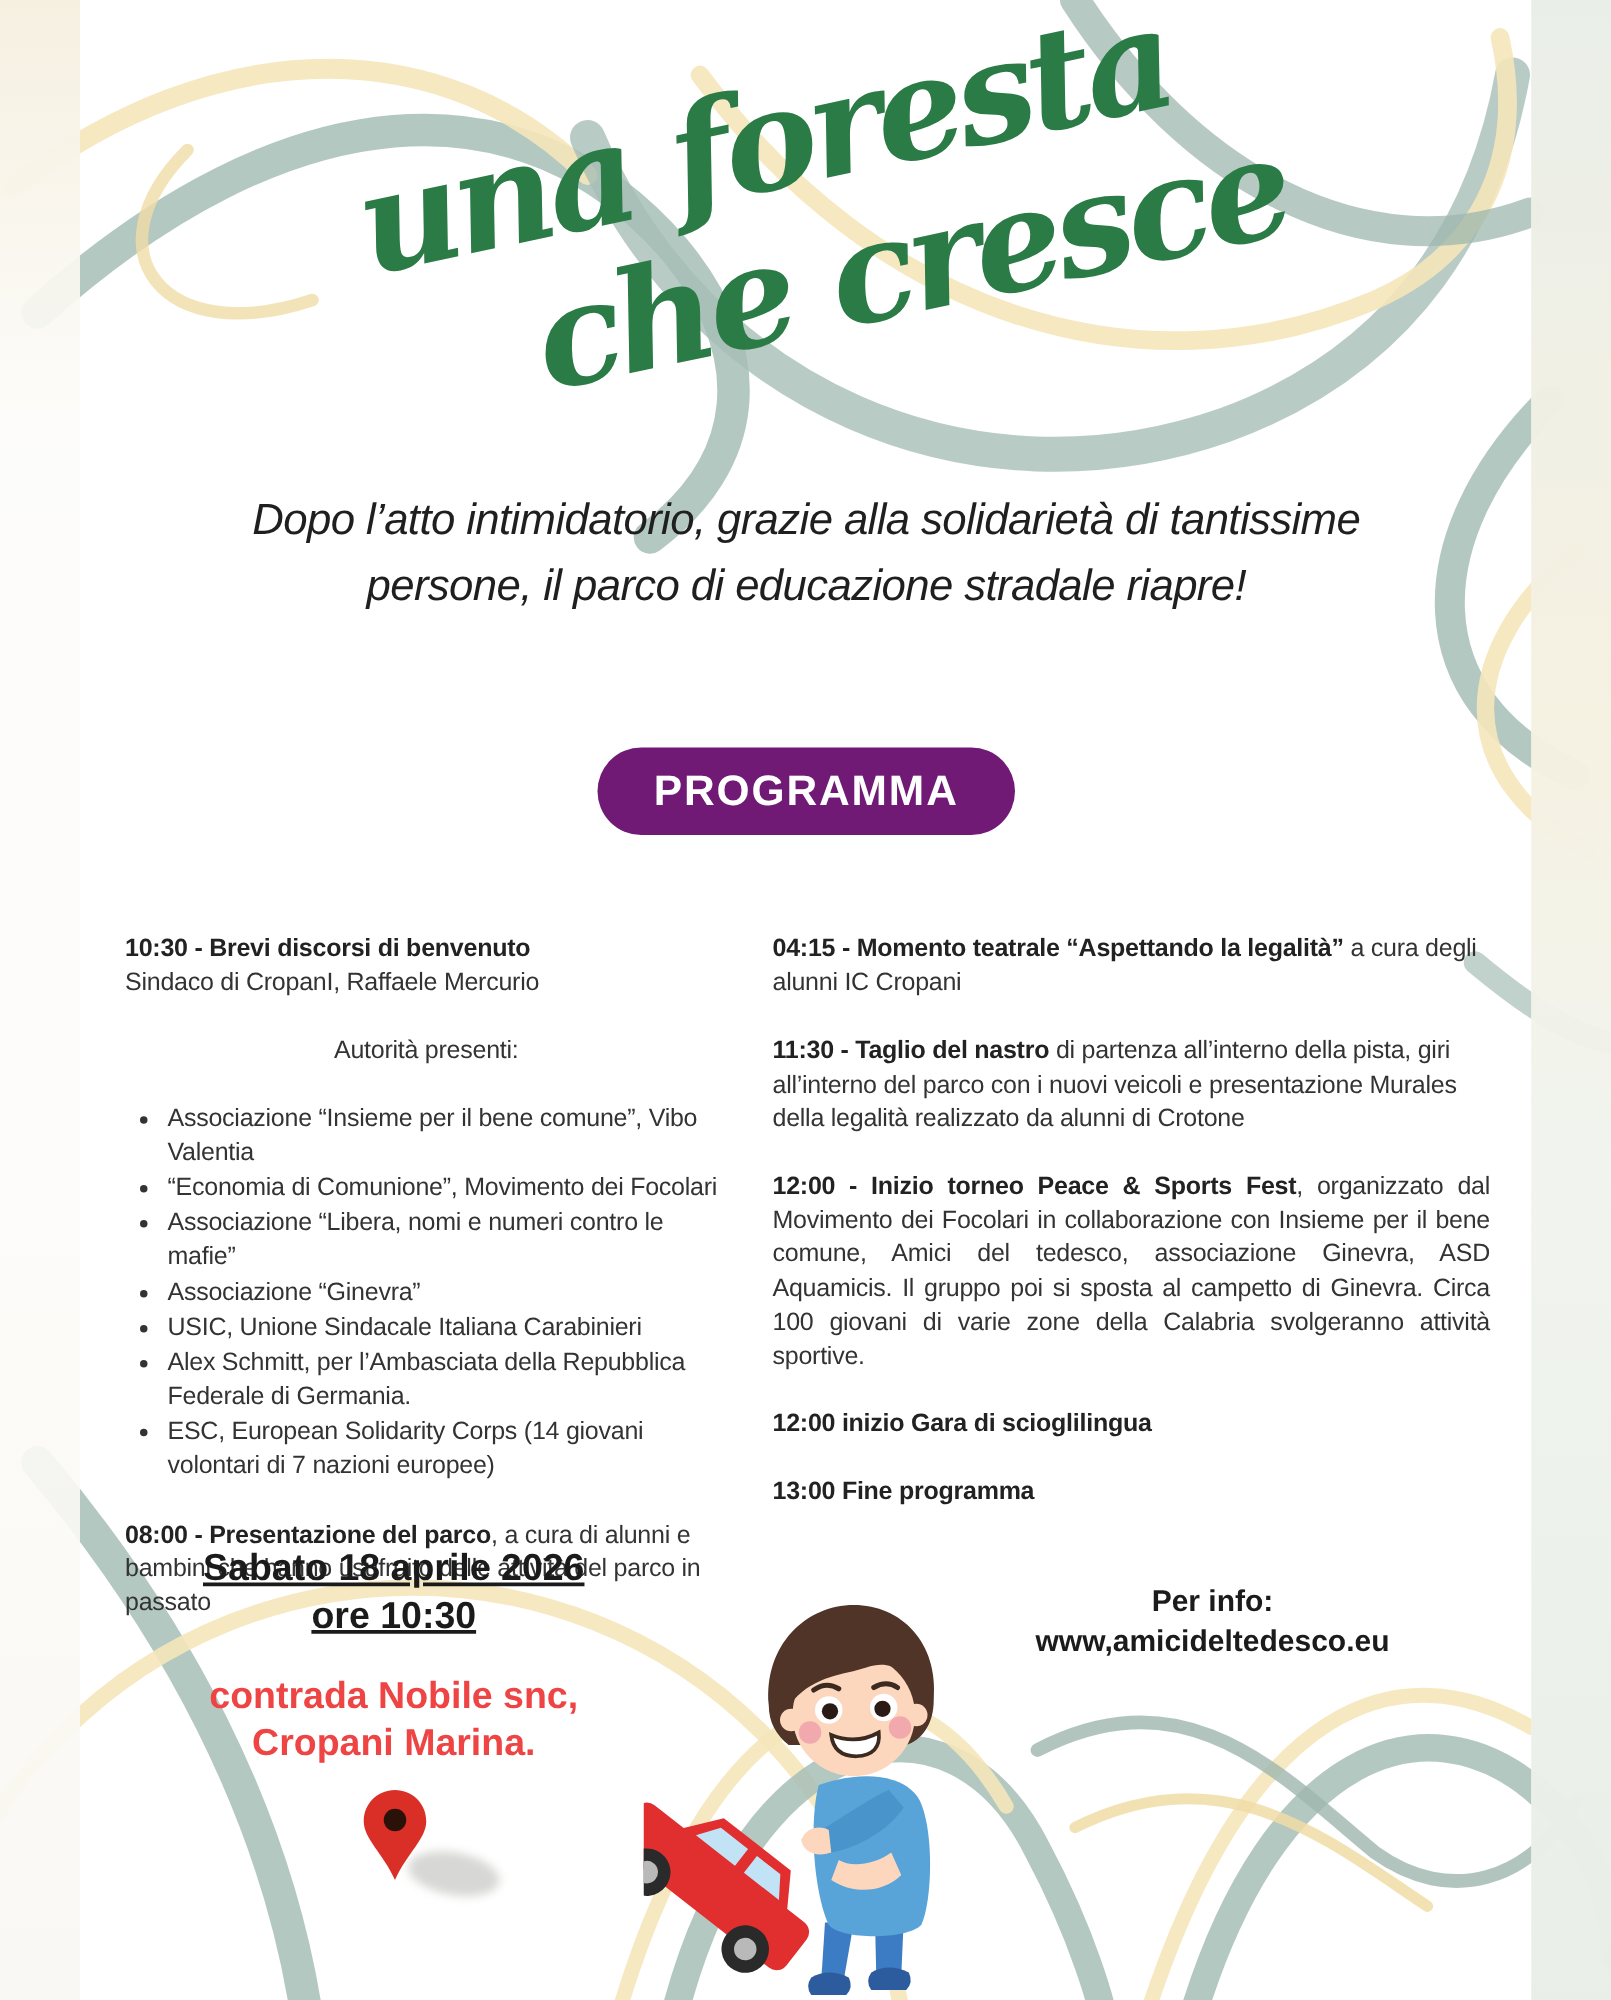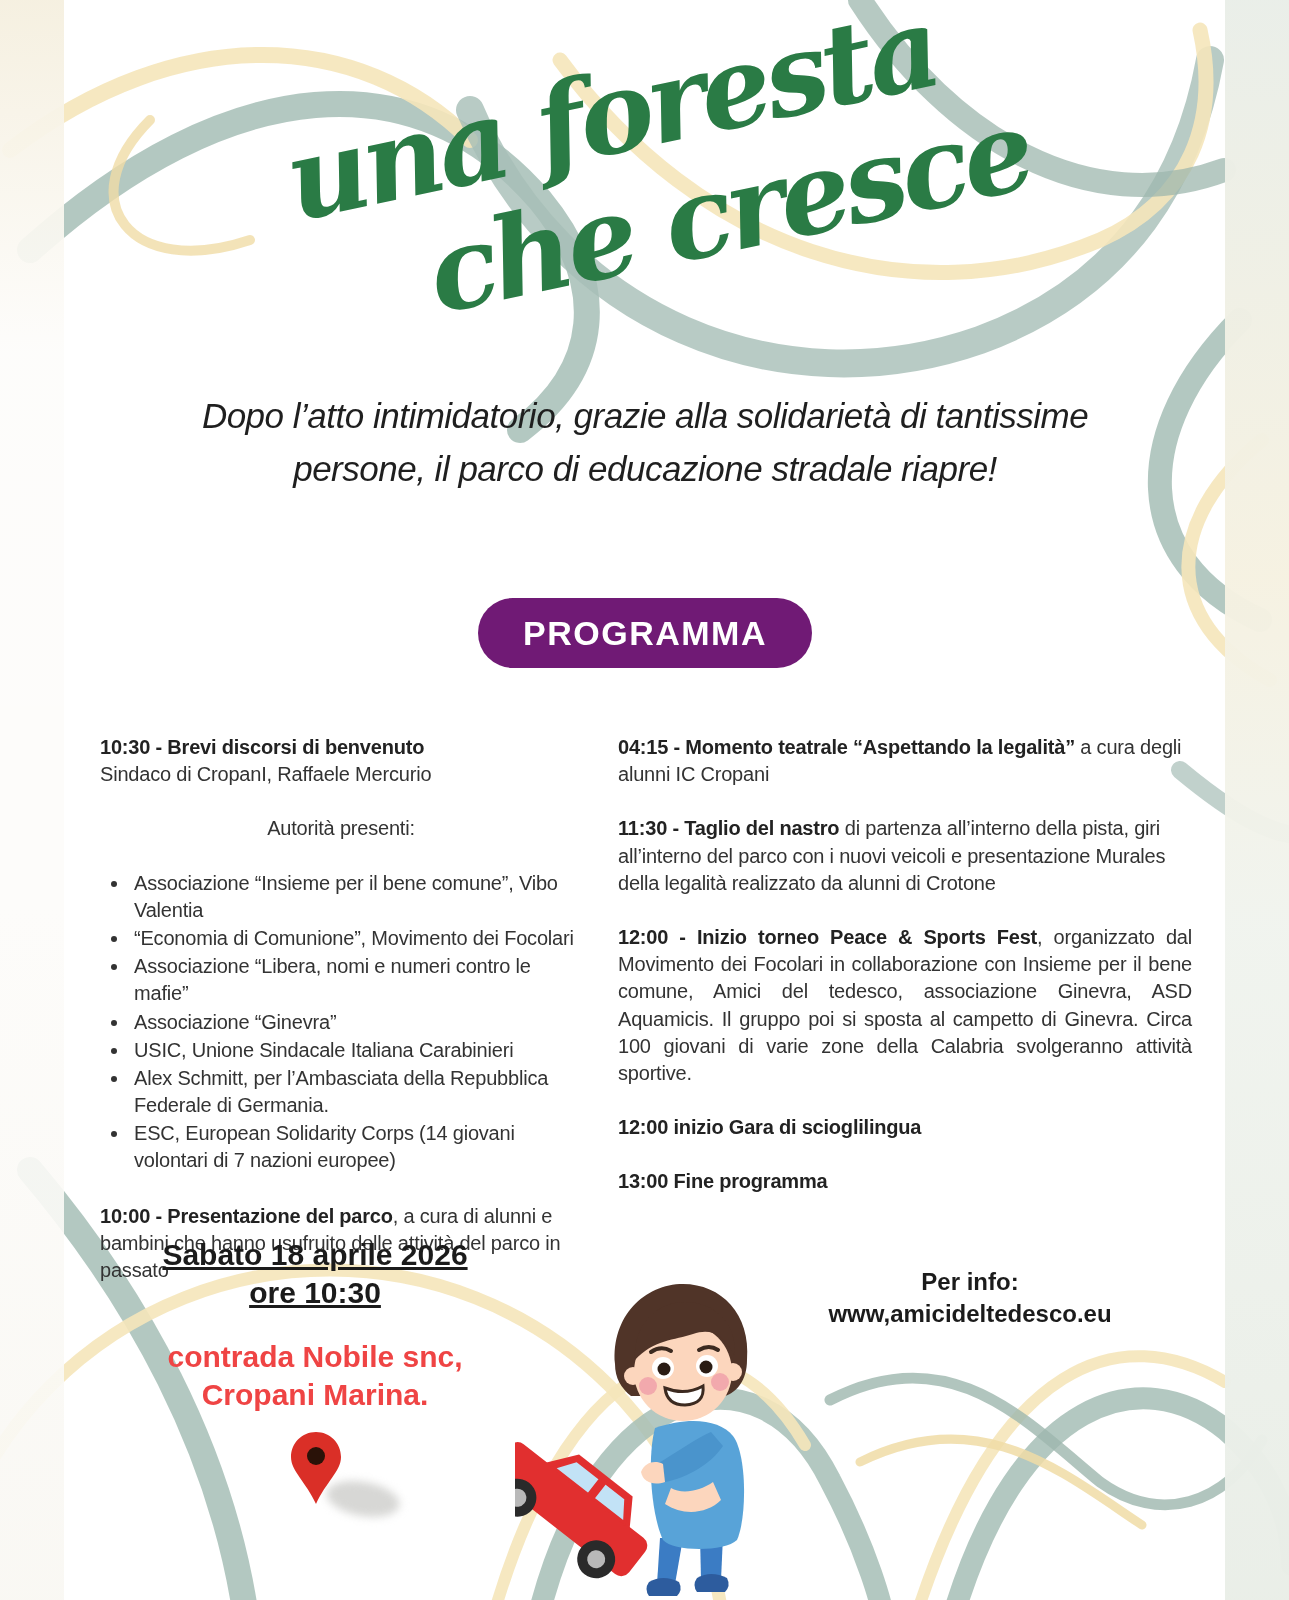--- a/index.html
+++ b/index.html
@@ -54,21 +54,21 @@
   }
 
   
   .columns{
     position:absolute;left:100px;top:730px;width:1092px;z-index:2;
     display:flex;gap:36px;
     font-size:20px;line-height:1.36;color:#333333;letter-spacing:-.2px;
   }
   .col-left{width:482px;flex:0 0 auto;}
   .col-right{width:574px;flex:0 0 auto;}
-  .columns p{margin:4px 0 27px 0;}
+  .columns p{margin:16px 0 27px 0;}
   .columns .b{font-weight:700;color:#222222;}
   .auth-label{margin:0 0 2px 0;text-align:center;}
   ul.auth{margin:0 0 27px 0;padding:0 0 0 30px;list-style:disc outside;}
   ul.auth li{margin:0;padding:0 0 1px 4px;}
   .just{text-align:justify;}
 
   
   .date-block{
     position:absolute;left:115px;top:1236px;width:400px;z-index:2;
     text-align:center;font-weight:700;font-size:30px;line-height:1.28;color:#1b1b1b;text-decoration:underline;
@@ -139,21 +139,21 @@
     <ul class="auth">
       <li>Associazione “Insieme per il bene comune”, Vibo Valentia</li>
       <li>“Economia di Comunione”, Movimento dei Focolari</li>
       <li>Associazione “Libera, nomi e numeri contro le mafie”</li>
       <li>Associazione “Ginevra”</li>
       <li>USIC, Unione Sindacale Italiana Carabinieri</li>
       <li>Alex Schmitt, per l’Ambasciata della Repubblica Federale di Germania.</li>
       <li>ESC, European Solidarity Corps (14 giovani volontari di 7 nazioni europee)</li>
     </ul>
     <p>
-      <span class="b">10:00 - Presentazione del parco</span><span>, a cura di alunni e bambini che hanno usufruito delle attività del parco in passato</span>
+      <span class="b">08:00 - Presentazione del parco</span><span>, a cura di alunni e bambini che hanno usufruito delle attività del parco in passato</span>
     </p>
   </div>
 
   <div class="col-right">
     <p>
       <span class="b">04:15 - Momento teatrale “Aspettando la legalità”</span><span> a cura degli alunni IC Cropani</span>
     </p>
     <p>
       <span class="b">11:30 - Taglio del nastro</span><span> di partenza all’interno della pista, giri all’interno del parco con i nuovi veicoli e presentazione Murales della legalità realizzato da alunni di Crotone</span>
     </p>

